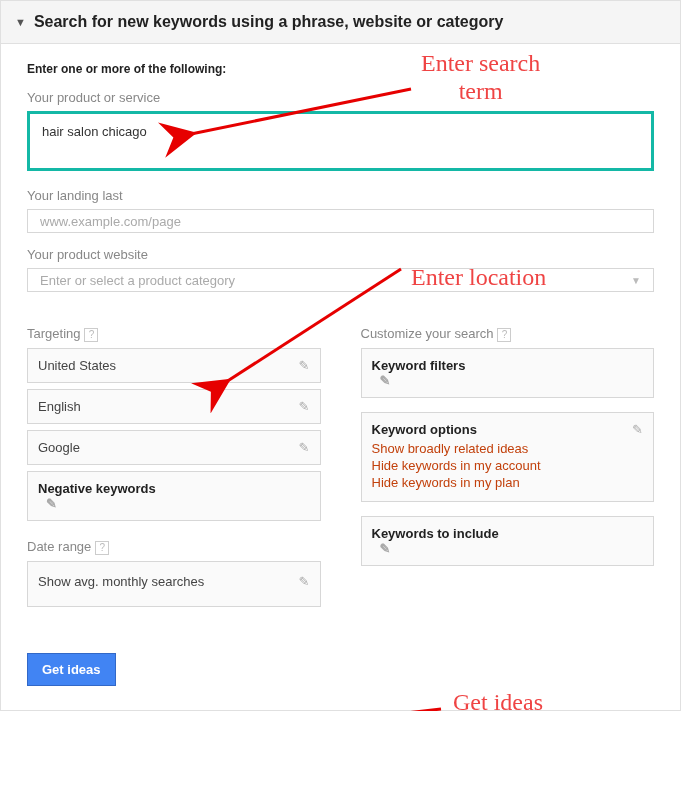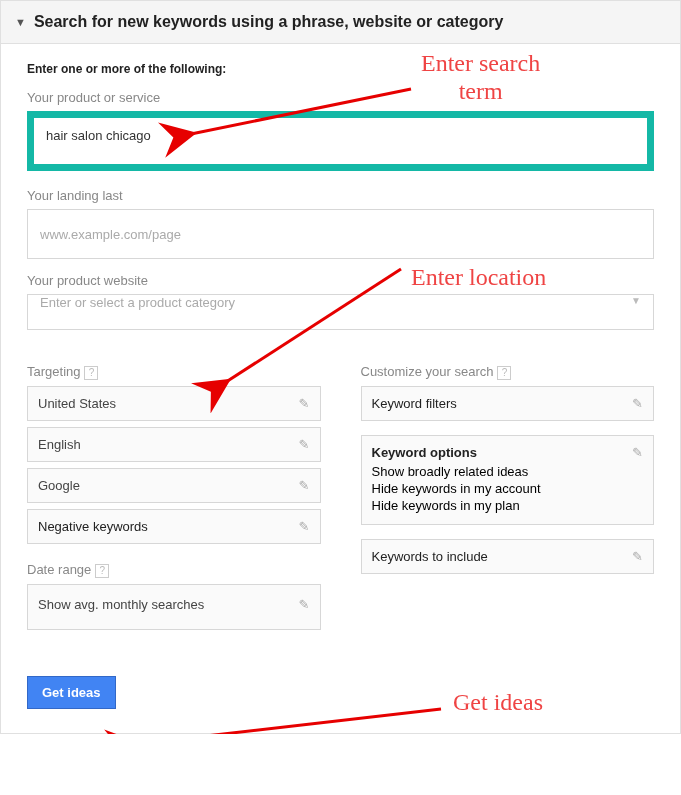--- a/index.html
+++ b/index.html
@@ -40,47 +40,48 @@
     font-size: 12px;
     margin-bottom: 6px;
   }
   .field-label {
     color: #888;
     font-size: 13px;
     margin: 14px 0 6px 0;
   }
   .textarea-box {
     width: 100%;
-    border: 7px solid #14b8a6;
+    border: 3px solid #14b8a6;
     height: 60px;
     padding: 10px 12px;
     font-size: 13px;
     color: #333;
     resize: none;
     outline: none;
     font-family: inherit;
   }
   .input-box {
     width: 100%;
     border: 1px solid #d7d7d7;
-    height: 50px;
+    height: 24px;
     padding: 0 12px;
     font-size: 13px;
     color: #333;
     outline: none;
   }
   .input-box::placeholder { color: #aaa; }
   .select-box {
     width: 100%;
     border: 1px solid #d7d7d7;
-    height: 36px;
+    height: 24px;
     padding: 0 12px;
     font-size: 13px;
     color: #aaa;
     display: flex;
+    align-items: center;
     justify-content: space-between;
     cursor: pointer;
   }
   .select-arrow {
     color: #bbb;
     font-size: 10px;
   }
   .two-col {
     display: flex;
     gap: 40px;
@@ -103,21 +104,21 @@
     background: #fafafa;
     padding: 9px 10px;
     margin-bottom: 6px;
     display: flex;
     align-items: flex-start;
     justify-content: space-between;
     font-size: 13px;
     color: #444;
     cursor: pointer;
   }
-  .option-row.bold { font-weight: normal; color:#222; }
+  .option-row.bold { font-weight: bold; color:#222;flex-direction:column; }
   .pencil {
     color: #aaa;
     font-size: 13px;
     flex-shrink: 0;
     margin-left: 8px;
   }
   .option-box {
     border: 1px solid #d7d7d7;
     background: #fafafa;
     padding: 9px 10px;
@@ -125,21 +126,21 @@
     position: relative;
   }
   .option-box .pencil-abs {
     position: absolute;
     right: 10px;
     top: 9px;
     color: #aaa;
     font-size: 13px;
   }
   .option-box-title { font-weight: bold; margin-bottom: 4px; }
-  .option-sub { font-size: 13px; color: #000000; margin: 2px 0; }
+  .option-sub { font-size: 13px; color: #c2410c; margin: 2px 0; }
   .date-box {
     border: 1px solid #d7d7d7;
     background: #fafafa;
     padding: 10px 10px 14px 10px;
     position: relative;
     font-size: 13px;
     color: #444;
     line-height: 1.5;
   }
   .date-box .pencil-abs {

